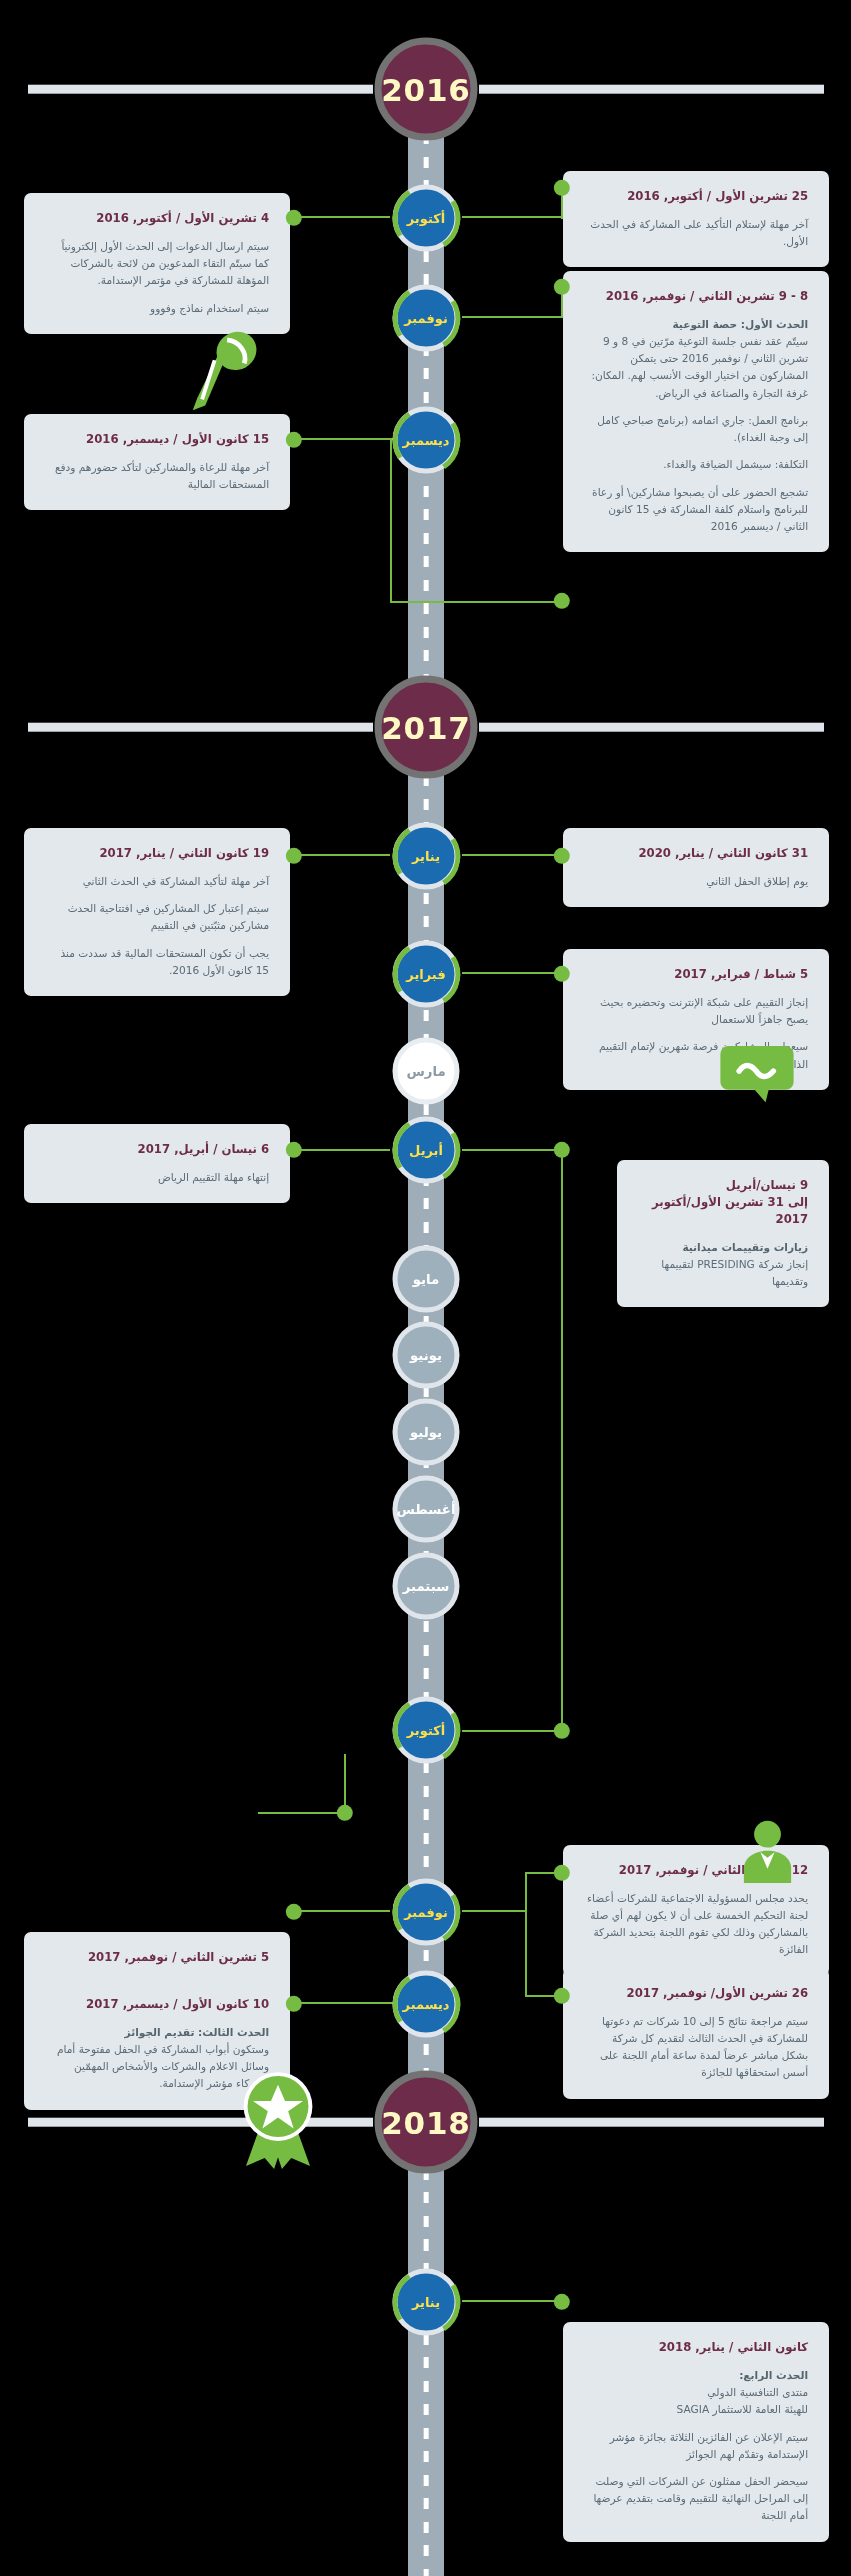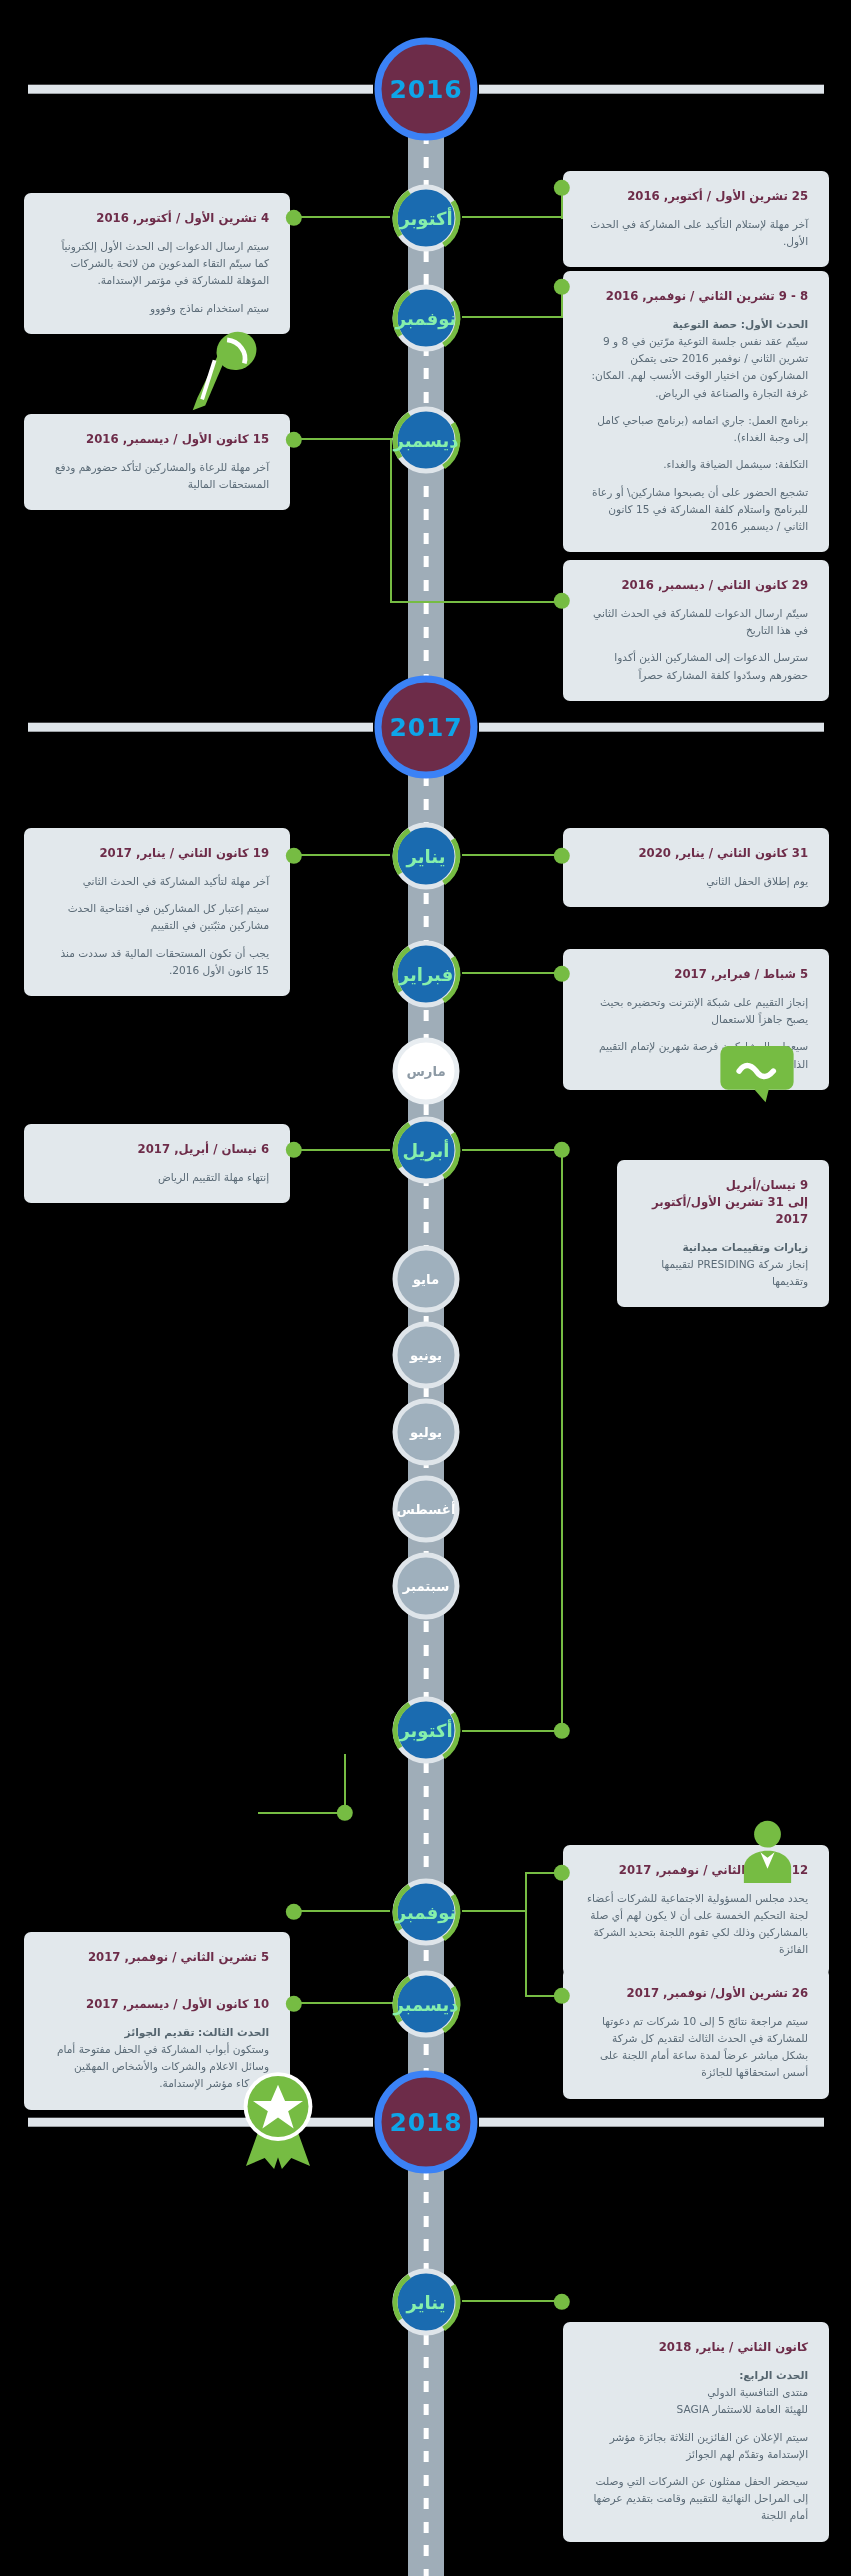--- a/index.html
+++ b/index.html
@@ -14,32 +14,32 @@
   
   .road{ position:absolute; left:50%; transform:translateX(-50%);
          width:36px; background:#9fadb8; }
   .road::before{ content:""; position:absolute; left:50%; top:0; bottom:0;
          transform:translateX(-50%); width:4.7px;
          background-image:repeating-linear-gradient(to bottom,#fff 0 11px,transparent 11px 23.5px); }
 
   
   .year{ position:absolute; left:50%; transform:translate(-50%,-50%);
          width:103px; height:103px; border-radius:50%;
-         background:#6d2c49; border:7px solid #3b82f6;
+         background:#6d2c49; border:7px solid #737373;
          display:flex; align-items:center; justify-content:center;
-         color:#0ea5e9; font-size:25px; font-weight:bold; letter-spacing:0.8px; z-index:6; }
+         color:#fef9c3; font-size:31px; font-weight:bold; letter-spacing:0.8px; z-index:6; }
   .yearbar{ position:absolute; height:8.6px; background:#dfe5ea; z-index:2;
             transform:translateY(-50%); }
 
   
   .month{ position:absolute; left:50%; transform:translate(-50%,-50%);
           width:67px; height:67px; border-radius:50%;
           display:flex; align-items:center; justify-content:center;
           font-weight:bold; z-index:6; }
-  .month.on { background:#1a6bb0; border:5.5px solid #dfe5ea; color:#86efac; font-size:18px; }
+  .month.on { background:#1a6bb0; border:5.5px solid #dfe5ea; color:#fde047; font-size:13px; }
   .month.on::after{ content:""; position:absolute; inset:-5.5px; border-radius:50%;
           border:5.5px solid transparent; border-left-color:#76bc43; border-right-color:#76bc43;
           transform:rotate(12deg); z-index:-1; }
   .month.off{ background:#9fb0bd; border:5.5px solid #dfe5ea; color:#fff; font-size:13.3px; }
   .month.blank{ background:#fff; border:5.5px solid #e8edf1; color:#8d9aa5; font-size:13.3px; }
 
   
   .card{ position:absolute; background:#e2e8ec; border-radius:7px;
          padding:17px 20.4px; width:239px; z-index:4; }
   .card.left { left:23.5px; text-align:right; }
@@ -216,27 +216,20 @@
       </div>
   </div>
 
   <div class="card left" style="top:414px; width:266px;">
     <div class="c-date">15 كانون الأول / ديسمبر, 2016</div>
     <div class="c-body">
         <p>آخر مهلة للرعاة والمشاركين لتأكد حضورهم ودفع المستحقات المالية</p>
       </div>
   </div>
 
-  <div class="card right" style="top:560px; width:266px;">
-    <div class="c-date">29 كانون الثاني / ديسمبر, 2016</div>
-    <div class="c-body">
-        <p>سيتّم ارسال الدعوات للمشاركة في الحدث الثاني في هذا التاريخ</p>
-        <p>سترسل الدعوات إلى المشاركين الذين أكدوا حضورهم وسدّدوا كلفة المشاركة حصراً</p>
-      </div>
-  </div>
 
   <div class="card left" style="top:828px; width:266px;">
     <div class="c-date">19 كانون الثاني / يناير, 2017</div>
     <div class="c-body">
         <p>آخر مهلة لتأكيد المشاركة في الحدث الثاني</p>
         <p>سيتم إعتبار كل المشاركين في افتتاحية الحدث مشاركين مثبّتين في التقييم</p>
         <p>يجب أن تكون المستحقات المالية قد سددت منذ 15 كانون الأول 2016.</p>
       </div>
   </div>
 

